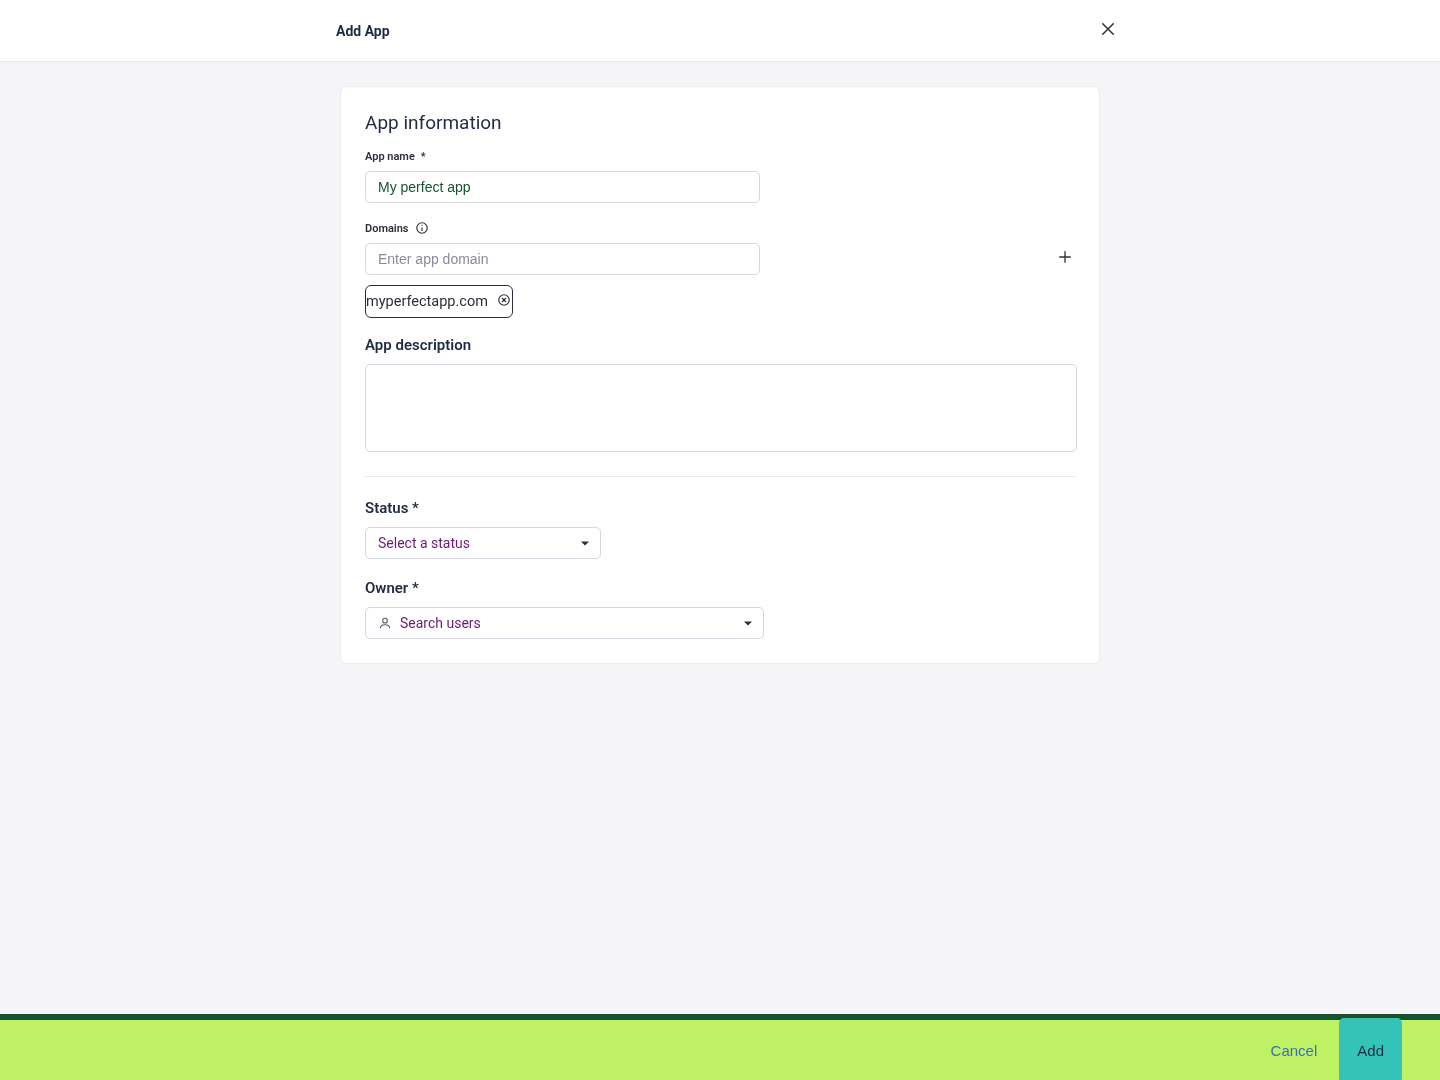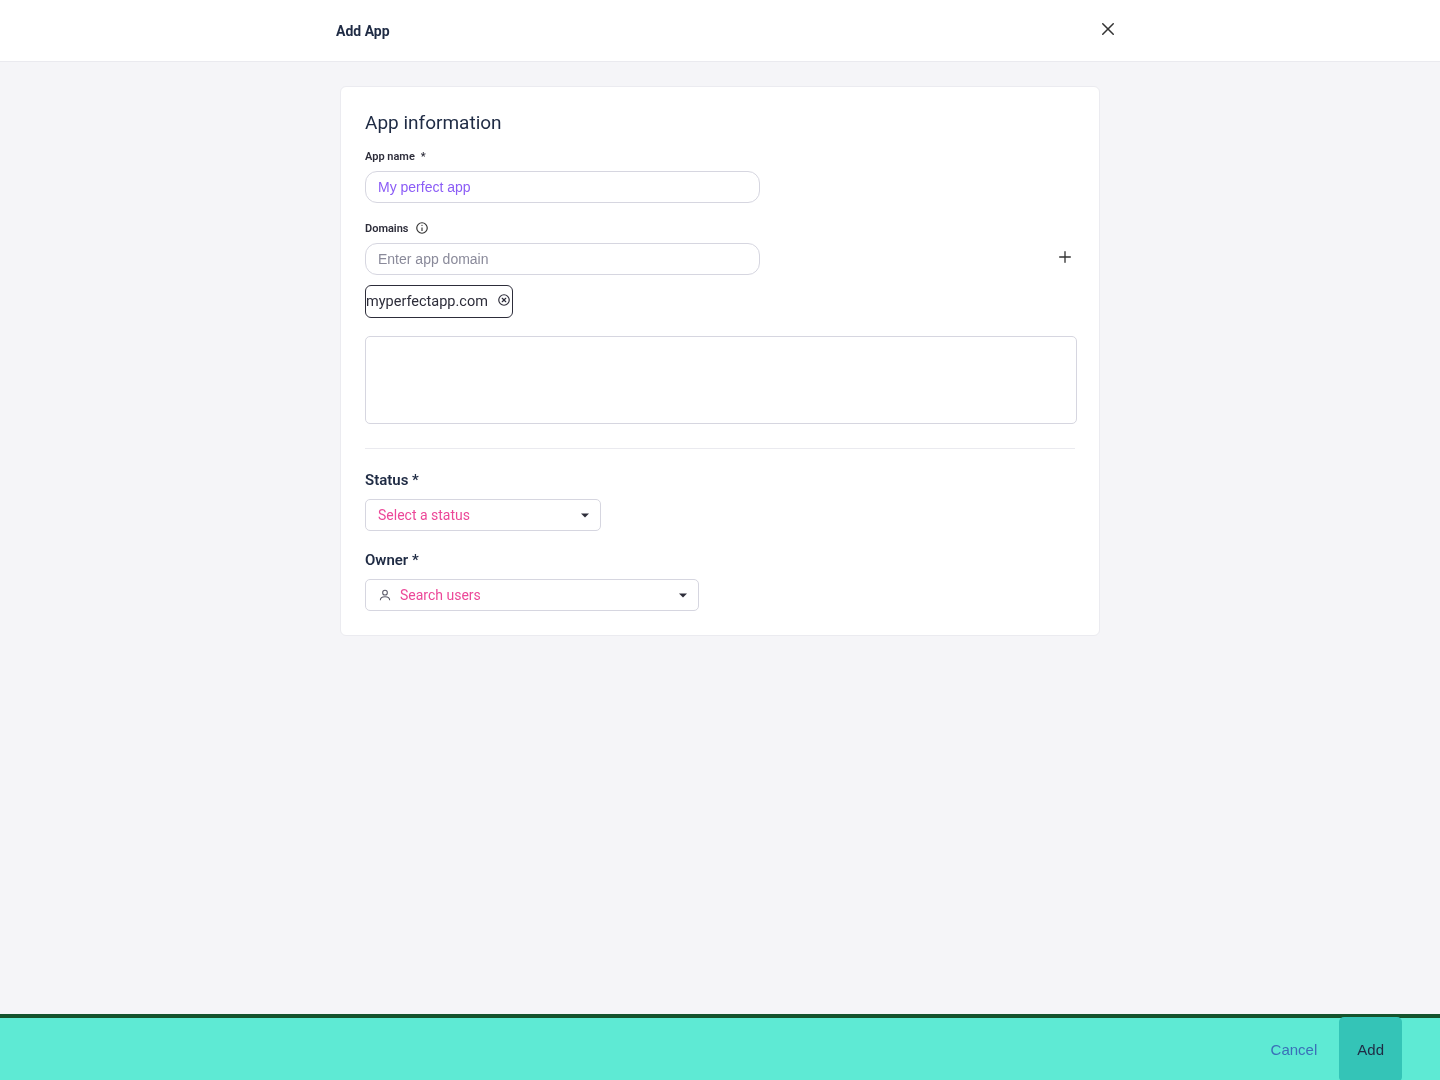--- a/index.html
+++ b/index.html
@@ -69,24 +69,24 @@
   .info-icon {
     width: 14px; height: 14px;
     display: inline-flex; align-items: center; justify-content: center;
   }
   .info-icon svg { width: 14px; height: 14px; }
 
   .text-input {
     width: 395px;
     height: 32px;
     border: 1px solid #d6d6e0;
-    border-radius: 12px;
+    border-radius: 5px;
     padding: 0 12px;
     font-size: 14px;
-    color: #8b5cf6;
+    color: #14532d;
     background: #fff;
   }
   .text-input::placeholder { color: #8a8a9a; }
 
   .domain-row {
     display: flex;
     align-items: center;
     gap: 12px;
     justify-content: space-between;
   }
@@ -146,41 +146,41 @@
     width: 236px;
     height: 32px;
     border: 1px solid #d6d6e0;
     border-radius: 5px;
     display: flex;
     align-items: center;
     padding: 0 12px;
     background: #fff;
     cursor: pointer;
   }
-  .select-wrap.wide { width: 334px; }
-  .select-placeholder { font-size: 14px; color: #ec4899; text-align: center; }
+  .select-wrap.wide { width: 399px; }
+  .select-placeholder { font-size: 14px; color: #701a75; text-align: center; }
   .select-caret {
     position: absolute;
     right: 10px;
     top: 50%;
     transform: translateY(-50%);
   }
   .select-caret svg { width: 10px; height: 10px; fill: #2d2d3a; }
   .select-usericon {
     margin-right: 8px;
     display: flex; align-items: center;
   }
   .select-usericon svg { width: 14px; height: 14px; stroke: #5a5a6a; fill: none; }
 
   .footer {
     position: absolute;
     bottom: 0; left: 0; right: 0;
     height: 66px;
-    background: #5eead4;
-    border-top: 4px solid #14532d;
+    background: #bef264;
+    border-top: 6px solid #14532d;
     display: flex;
     align-items: center;
     justify-content: flex-end;
     padding: 0 38px;
     gap: 22px;
   }
   .btn-cancel {
     background: none;
     border: none;
     color: #3a6fb8;
@@ -258,20 +258,21 @@
                 <circle cx="12" cy="12" r="9"></circle>
                 <line x1="9" y1="9" x2="15" y2="15"></line>
                 <line x1="15" y1="9" x2="9" y2="15"></line>
               </svg>
           </span>
         </span>
       </div>
     </div>
 
     <div class="field-group">
+      <div class="section-label">App description</div>
       <textarea class="textarea" style=""></textarea>
     </div>
 
     <hr class="divider">
 
     <div class="status-group">
       <div class="section-label">Status *</div>
       <div class="select-wrap">
         <span class="select-placeholder">Select a status</span>
         <span class="select-caret">

